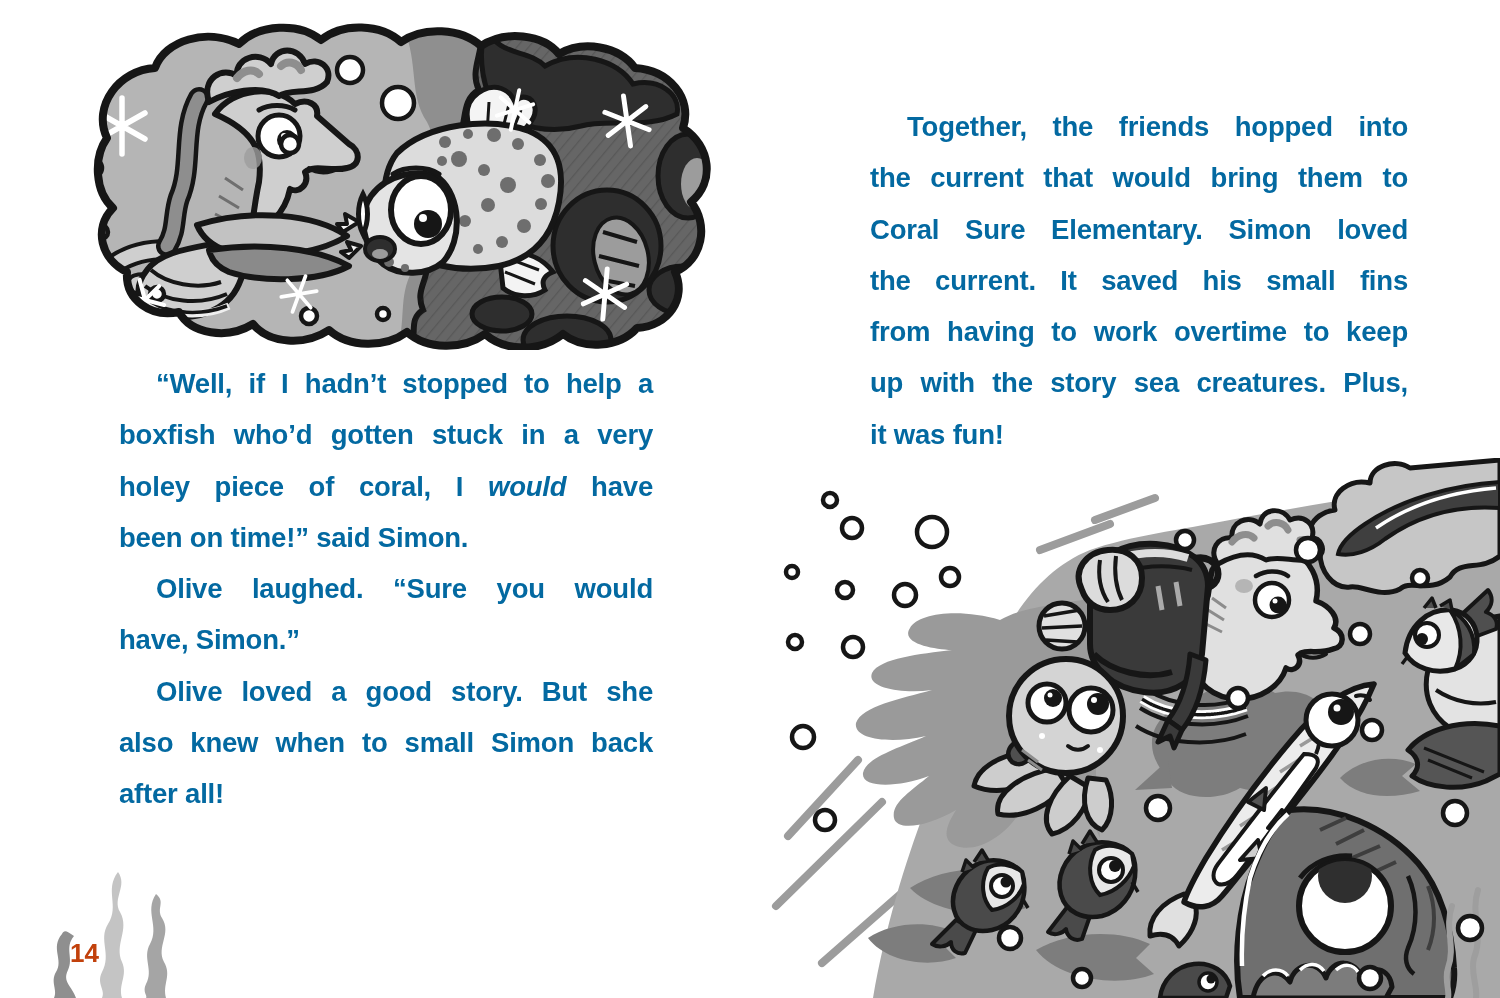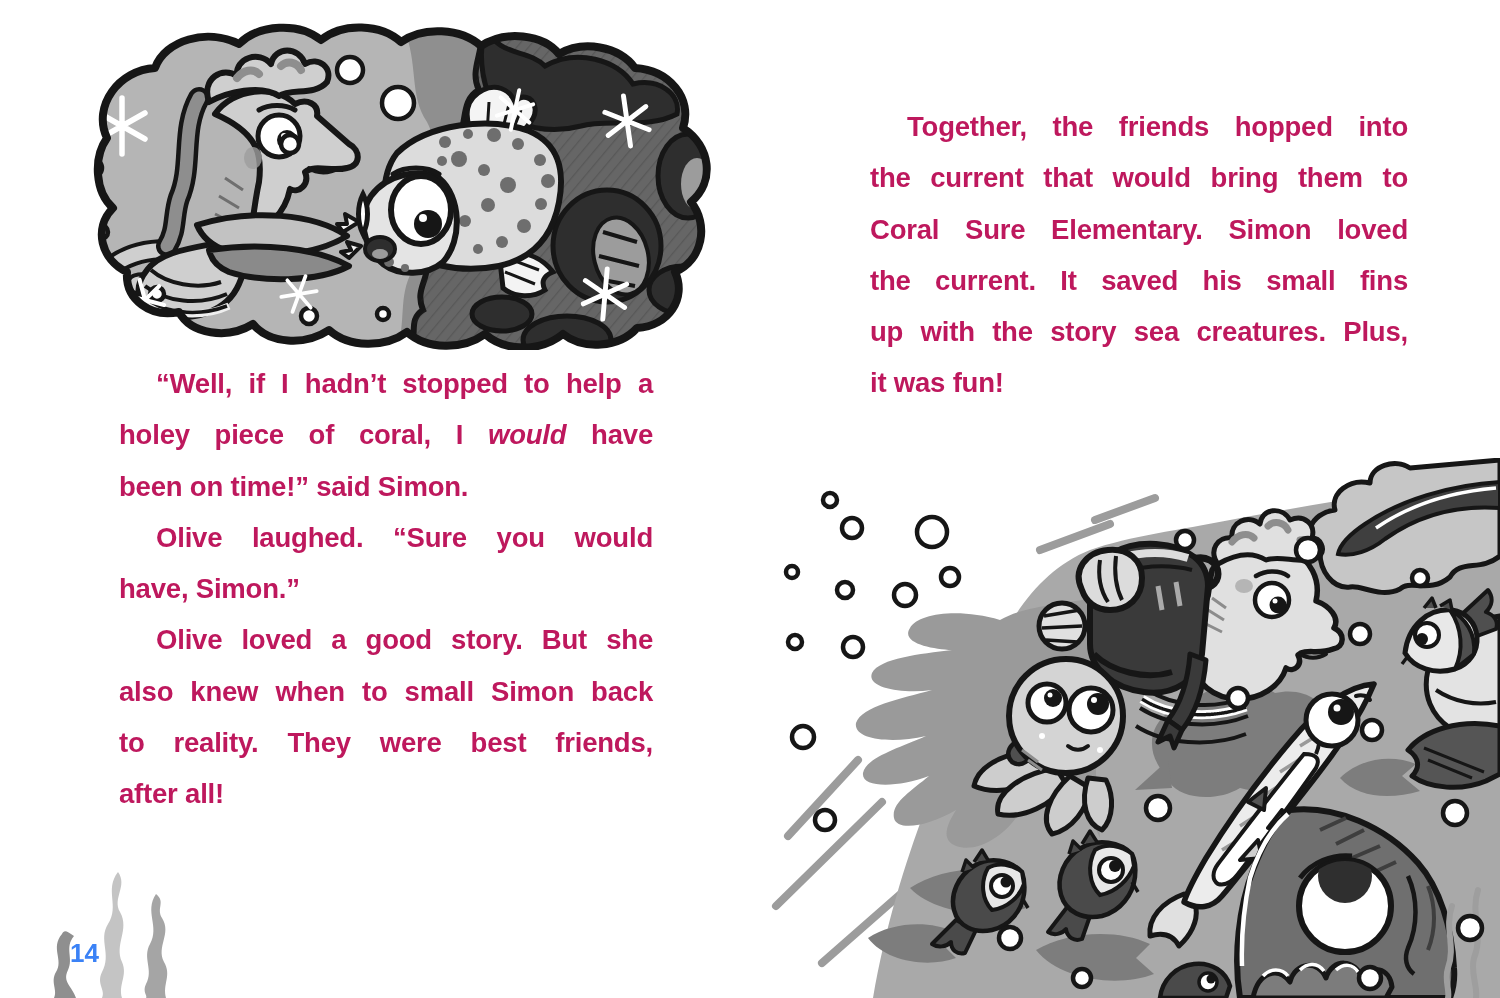--- a/index.html
+++ b/index.html
@@ -1,26 +1,26 @@
 <!DOCTYPE html>
 <html><head>
 <meta charset="utf-8">
 <style>
   html,body{margin:0;padding:0;background:#ffffff;}
   body{width:1500px;height:998px;position:relative;overflow:hidden;
        font-family:"Liberation Sans",sans-serif;}
-  .textblock{position:absolute;font-weight:700;color:#be185d;font-size:27.5px;letter-spacing:-0.2px;}
+  .textblock{position:absolute;font-weight:700;color:#0369a1;font-size:27.5px;letter-spacing:-0.2px;}
   .textblock.left{left:95px;top:358px;width:534px;margin-left:24px;}
   .textblock.right{left:870px;top:101px;width:538px;}
   .para{margin:0;}
   .tline{height:51.3px;line-height:51.3px;text-align:justify;text-align-last:justify;white-space:nowrap;}
   .tline.last{text-align-last:left;}
   .tline.first{text-indent:37px;}
   .tline em{}
-  .pagenum{position:absolute;left:70px;top:938px;font-weight:700;font-size:26px;color:#3b82f6;}
+  .pagenum{position:absolute;left:70px;top:938px;font-weight:700;font-size:26px;color:#c2410c;}
   .illo-left{position:absolute;left:47px;top:18px;}
   .illo-right{position:absolute;left:760px;top:458px;}
   .seaweed{position:absolute;left:14px;top:872px;}
 </style>
 </head>
 <body>
 
 <svg class="illo-left" width="665" height="332" viewBox="0 0 665 332">
   <defs>
     <clipPath id="blobClip">
@@ -210,40 +210,41 @@
            C536,22 572,28 588,50 C622,52 646,80 636,110 C664,128 668,164 644,184
            C662,206 656,242 628,254 C640,280 622,308 590,310 C572,330 536,332 516,316
            C494,334 458,334 438,316 C416,332 380,332 360,314 C338,330 302,330 282,312
            C258,328 222,326 206,306 C180,322 144,316 132,294 C104,300 78,282 80,254
            C54,242 46,210 66,190 C48,174 46,140 60,120 Z" fill="none" stroke="#161616" stroke-width="8" stroke-linejoin="round"></path>
 </svg>
 
 <div class="textblock left">
     <div class="para">
       <div class="tline first">“Well, if I hadn’t stopped to help a</div>
+      <div class="tline">boxfish who’d gotten stuck in a very</div>
       <div class="tline">holey piece of coral, I <em>would</em> have</div>
       <div class="tline last">been on time!” said Simon.</div>
     </div>
     <div class="para">
       <div class="tline first">Olive laughed. “Sure you would</div>
       <div class="tline last">have, Simon.”</div>
     </div>
     <div class="para">
       <div class="tline first">Olive loved a good story. But she</div>
       <div class="tline">also knew when to small Simon back</div>
-      <div class="tline">to reality. They were best friends,</div>
       <div class="tline last">after all!</div>
     </div>
   </div>
 <div class="textblock right">
     <div class="para">
       <div class="tline first">Together, the friends hopped into</div>
       <div class="tline">the current that would bring them to</div>
       <div class="tline">Coral Sure Elementary. Simon loved</div>
       <div class="tline">the current. It saved his small fins</div>
+      <div class="tline">from having to work overtime to keep</div>
       <div class="tline">up with the story sea creatures. Plus,</div>
       <div class="tline last">it was fun!</div>
     </div>
   </div>
 <div class="pagenum">14</div>
 
 <svg class="seaweed" width="195" height="126" viewBox="0 0 195 126">
   <path d="M48,62 C36,76 50,88 42,100 C36,110 44,118 40,126 L62,126 C58,114 48,110 54,98 C60,86 50,76 60,64 C52,58 50,58 48,62 Z" fill="#8f8f8f"></path>
   <path d="M104,0 C90,18 106,34 94,52 C84,68 98,82 88,100 C82,112 92,118 88,126 L108,126 C104,112 114,104 108,90 C100,72 116,58 106,40 C98,26 114,14 104,0 Z" fill="#c4c4c4"></path>
   <path d="M142,22 C130,40 146,54 136,72 C128,86 140,98 132,112 C128,120 134,124 132,126 L152,126 C148,112 158,104 150,90 C142,74 158,62 148,46 C142,36 152,30 142,22 Z" fill="#a5a5a5"></path>

